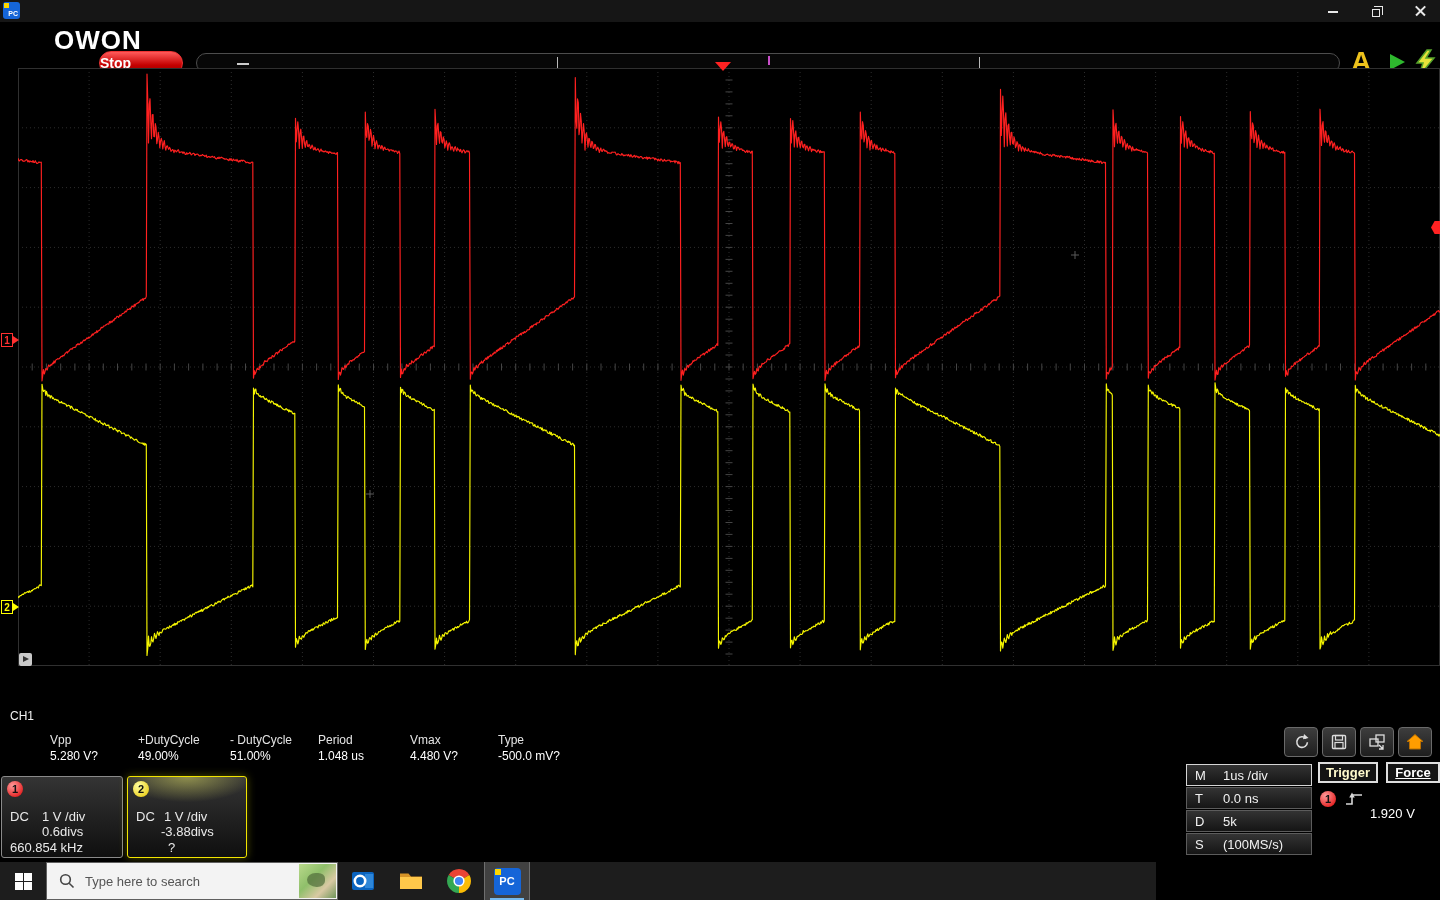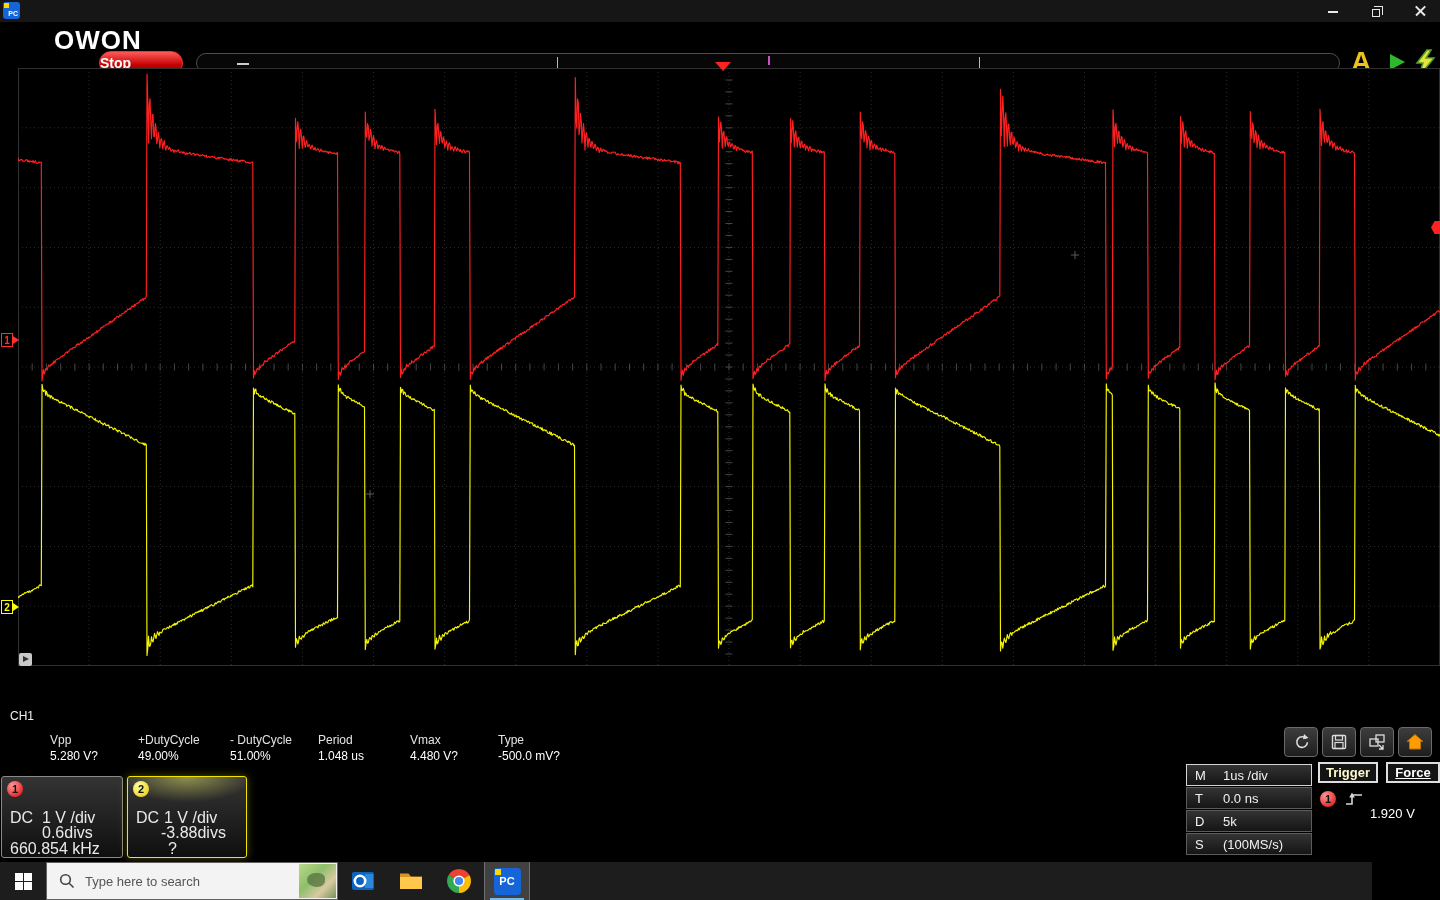--- a/index.html
+++ b/index.html
@@ -75,21 +75,21 @@
   .panel { position:absolute; top:776px; height:82px; background:linear-gradient(180deg,#343434,#0f0f0f);
            border:1px solid #8a8a8a; border-radius:3px; }
   .p1 { left:1px; width:122px; }
   .p2 { left:127px; width:120px; border-color:#f2e500; box-shadow:0 0 8px rgba(255,255,0,.3);
         background:radial-gradient(ellipse 80% 45% at 50% 0%, rgba(255,255,110,.45), rgba(255,255,110,0) 70%),
                    linear-gradient(180deg,#343434,#0f0f0f); }
   .chnum { position:absolute; left:5px; top:4px; width:16px; height:16px; border-radius:50%;
            font-size:11px; font-weight:bold; color:#111; display:flex; align-items:center; justify-content:center; }
   .chnum.red { background:radial-gradient(circle at 35% 30%, #ff9a9a, #dd0000); }
   .chnum.yel { background:radial-gradient(circle at 35% 30%, #ffffa0, #e6c400); }
-  .pl { position:absolute; color:#e9e9e9; font-size:16px; white-space:nowrap; }
+  .pl { position:absolute; color:#e9e9e9; font-size:13px; white-space:nowrap; }
 
   
   .tb-rows { position:absolute; left:1186px; top:764px; width:126px; }
   .tbr { position:relative; height:22px; margin-bottom:1px; background:linear-gradient(180deg,#333,#151515);
          border:1px solid #5c5c5c; font-size:13px; color:#f2f2f2; display:flex; align-items:center; cursor:pointer; }
   .tbr.sel { border-color:#d5d5d5; }
   .tbr .k { margin-left:8px; width:26px; }
   .tbr .v { margin-left:2px; }
 
   
@@ -97,21 +97,21 @@
   .tbtn { position:absolute; top:0; height:21px; background:#141414; border:2px solid #dedede; border-radius:0;
           color:#fff; font-size:13px; font-weight:bold; display:flex; align-items:center; justify-content:center; cursor:pointer;
           font-family:"Liberation Sans",sans-serif; }
   .trigger-btn { left:0; width:60px; color:#fffacd; }
   .force-btn { left:68px; width:54px;text-decoration:underline; }
   .trig-src { position:absolute; left:2px; top:29px; }
   .slope-svg { position:absolute; left:26px; top:28px; }
   .tlevel { position:absolute; left:52px; top:44px; font-size:13px; color:#fff; }
 
   
-  .taskbar { position:absolute; left:0; top:862px; width:1372px; height:38px; background:#1d1d1d; }
+  .taskbar { position:absolute; left:0; top:862px; width:1156px; height:38px; background:#1d1d1d; }
   .start { position:absolute; left:0; top:0; width:46px; height:38px; display:flex; align-items:center; justify-content:center; cursor:pointer; }
   .winlogo { width:17px; height:17px; display:grid; grid-template-columns:8px 8px; grid-template-rows:8px 8px; gap:1px; }
   .winlogo div { background:#fdfdfd; }
   .searchbox { position:absolute; left:46px; top:0; width:292px; height:38px; background:#f3f3f3;
                border:1px solid #5f5f5f; display:flex; align-items:center; cursor:text; }
   .searchbox .ph { margin-left:10px; color:#555; font-size:13px; }
   .mag { margin-left:12px; }
   .shl-img { position:absolute; right:1px; top:1px; width:37px; height:34px;
              background:linear-gradient(135deg,#b9d98b 0%, #8fbf6a 40%, #d9c9a3 70%, #6f955a 100%); }
   .shl-img::after { content:""; position:absolute; left:8px; top:9px; width:18px; height:14px;

